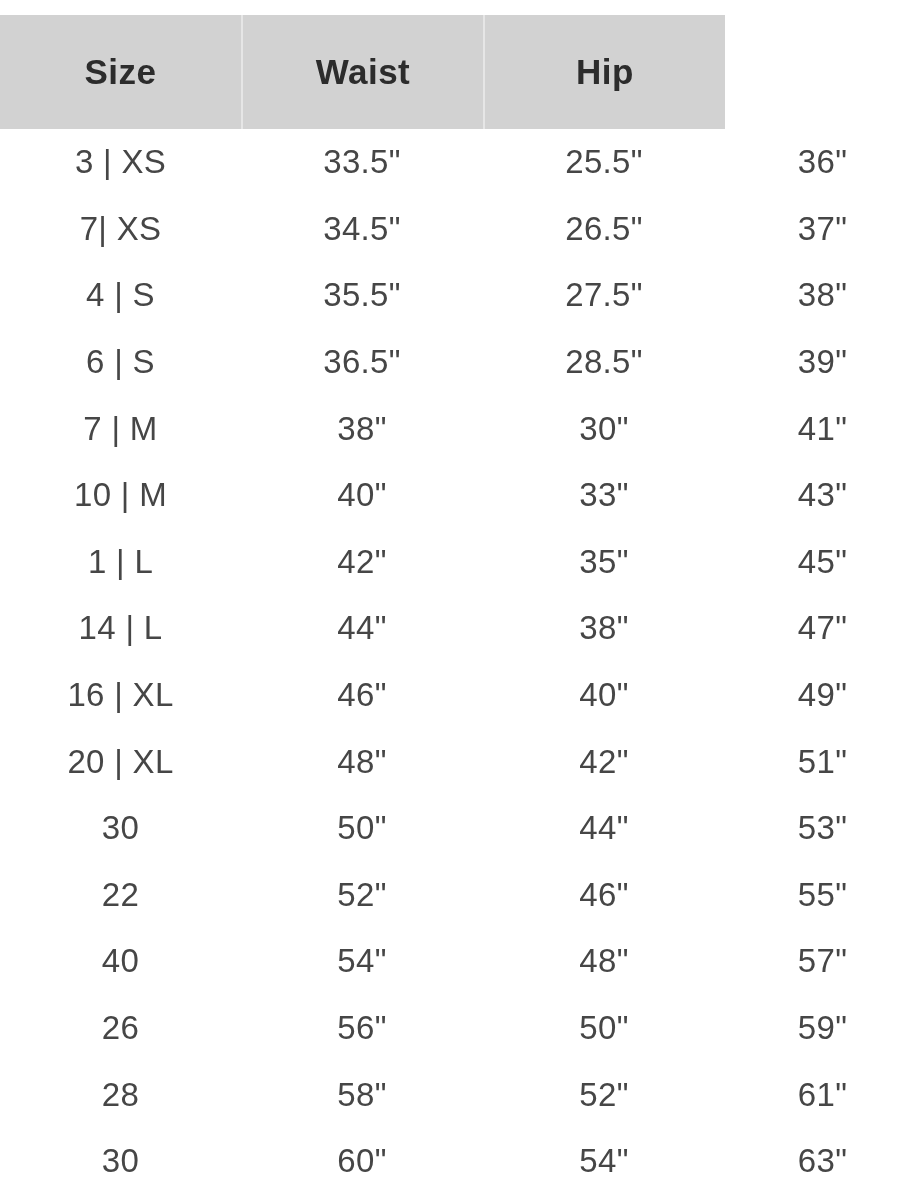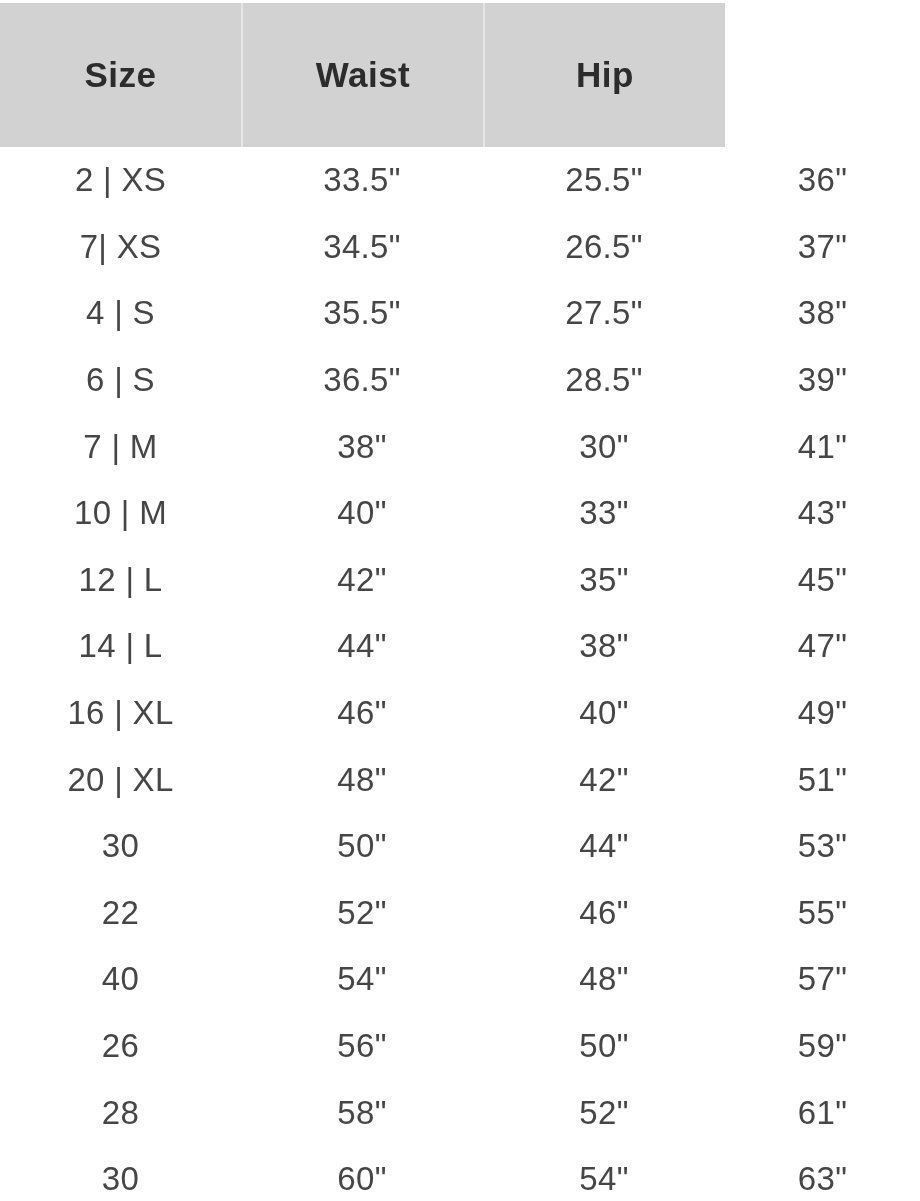--- a/index.html
+++ b/index.html
@@ -12,22 +12,22 @@
     width: 920px;
     height: 1201px;
     background: var(--body-bg, #ffffff);
     overflow: hidden;
   }
   .grid-row {
     display: grid;
     grid-template-columns: 241px 242px 242px 195px;
   }
   .header {
-    margin-top: 3px;
-    height: 144px;
+    margin-top: 15px;
+    height: 114px;
   }
   .header-cell {
     background: var(--header-bg, #d2d2d2);
     display: flex;
     align-items: center;
     justify-content: center;
     font-size: 35px;
     font-weight: 600;
     letter-spacing: 0.5px;
     color: var(--header-text, #2c2c2c);
@@ -53,21 +53,21 @@
 
 <div class="page">
 
   <div class="grid-row header">
     <div class="header-cell">Size</div>
     <div class="header-cell">Waist</div>
     <div class="header-cell">Hip</div>
   </div>
 
   <div class="grid-row row">
-    <div class="cell">2 | XS</div>
+    <div class="cell">3 | XS</div>
     <div class="cell">33.5"</div>
     <div class="cell">25.5"</div>
     <div class="cell">36"</div>
   </div>
 
   <div class="grid-row row">
     <div class="cell">7| XS</div>
     <div class="cell">34.5"</div>
     <div class="cell">26.5"</div>
     <div class="cell">37"</div>
@@ -95,21 +95,21 @@
   </div>
 
   <div class="grid-row row">
     <div class="cell">10 | M</div>
     <div class="cell">40"</div>
     <div class="cell">33"</div>
     <div class="cell">43"</div>
   </div>
 
   <div class="grid-row row">
-    <div class="cell">12 | L</div>
+    <div class="cell">1 | L</div>
     <div class="cell">42"</div>
     <div class="cell">35"</div>
     <div class="cell">45"</div>
   </div>
 
   <div class="grid-row row">
     <div class="cell">14 | L</div>
     <div class="cell">44"</div>
     <div class="cell">38"</div>
     <div class="cell">47"</div>

